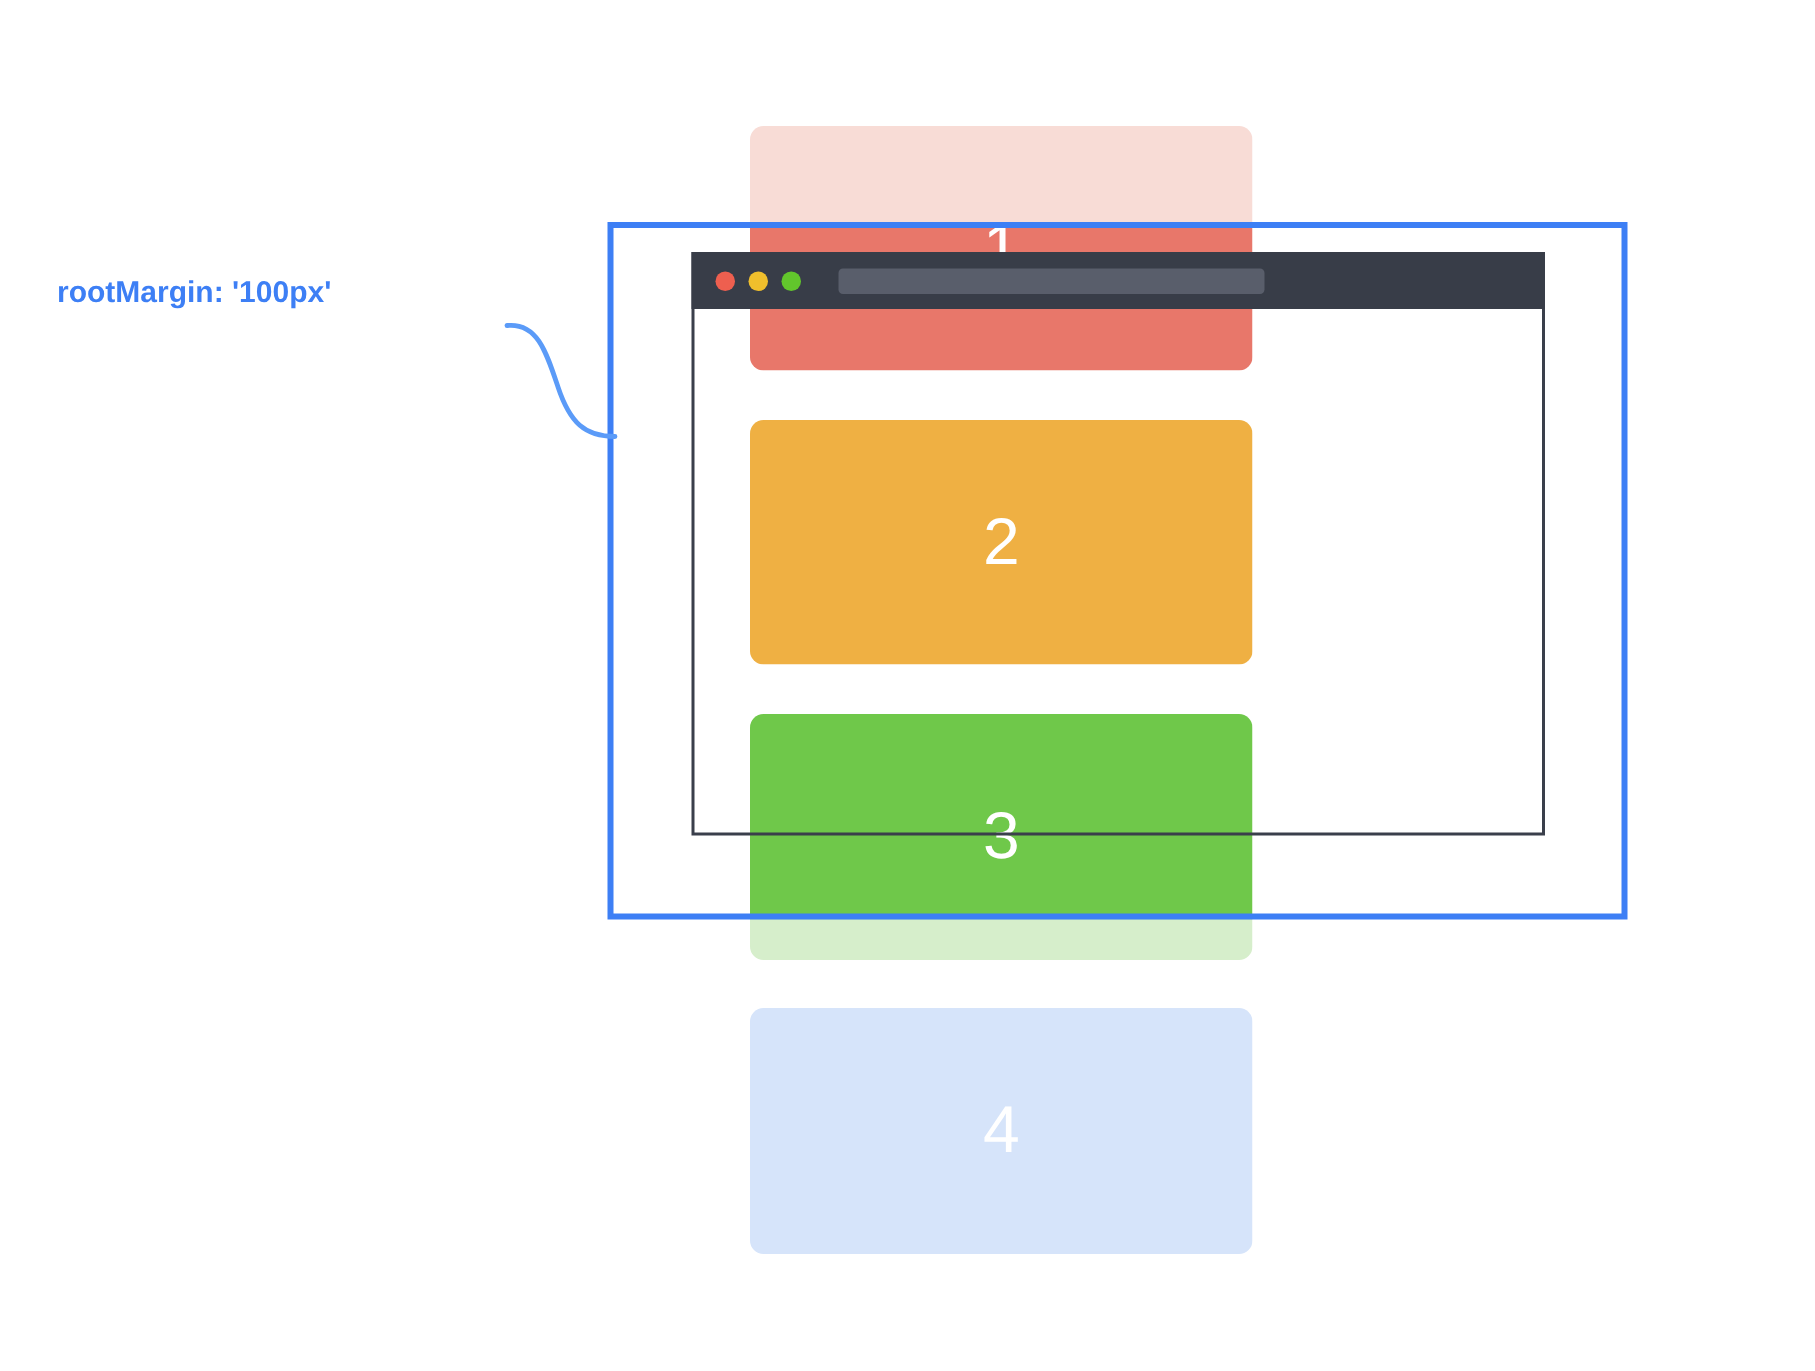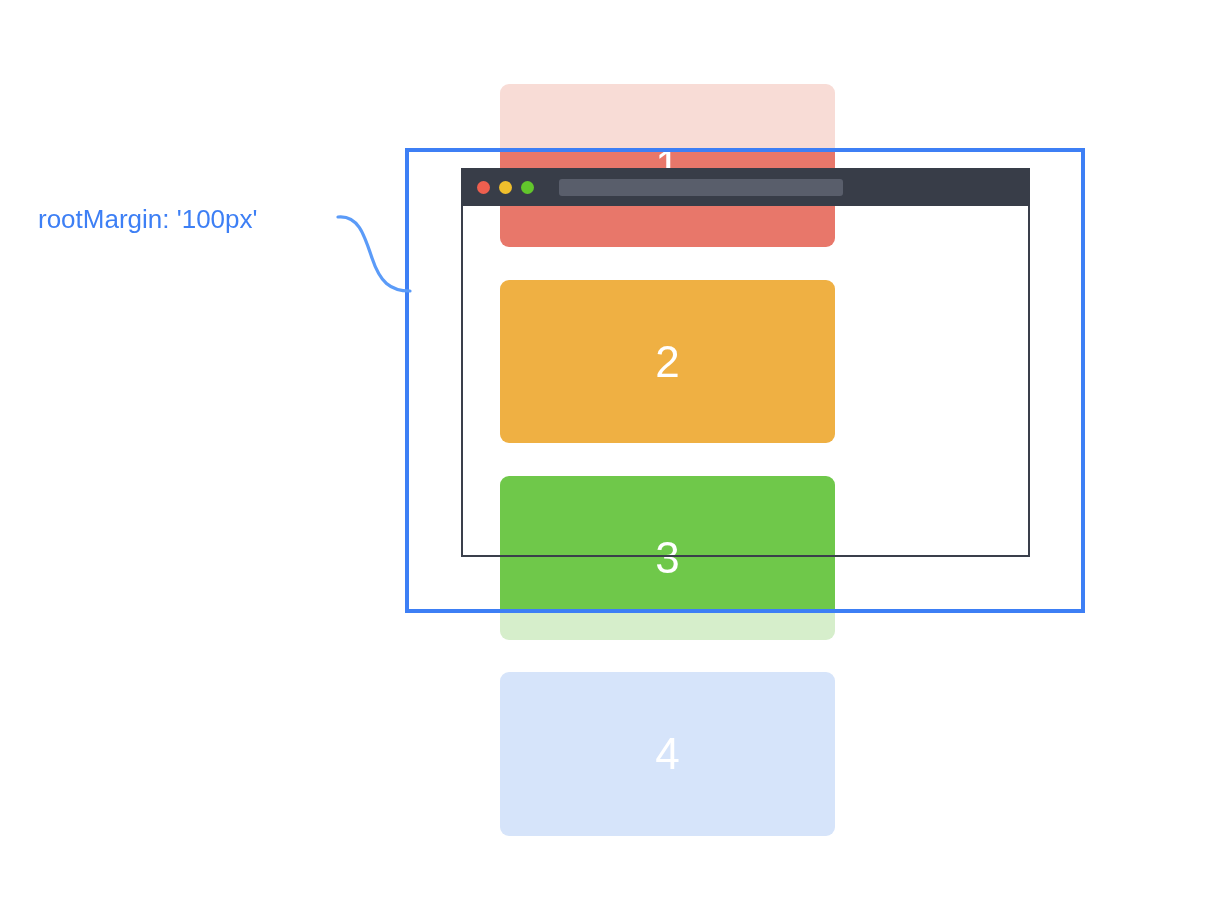--- a/index.html
+++ b/index.html
@@ -104,24 +104,24 @@
     height: 17px;
     width: 284px;
     background: #595e6b;
     border-radius: 3px;
   }
 
   
   #rootmargin-label {
     position: absolute;
     left: 38px;
-    top: 204px;
+    top: 184px;
     color: #3d7ff5;
-    font-size: 26px;
-    font-weight: 400;
+    font-size: 20px;
+    font-weight: 700;
     white-space: nowrap;
     font-family: "Liberation Sans", sans-serif;
   }
   #rootmargin-connector {
     position: absolute;
     left: 336px;
     top: 200px;
     width: 80px;
     height: 100px;
   }

